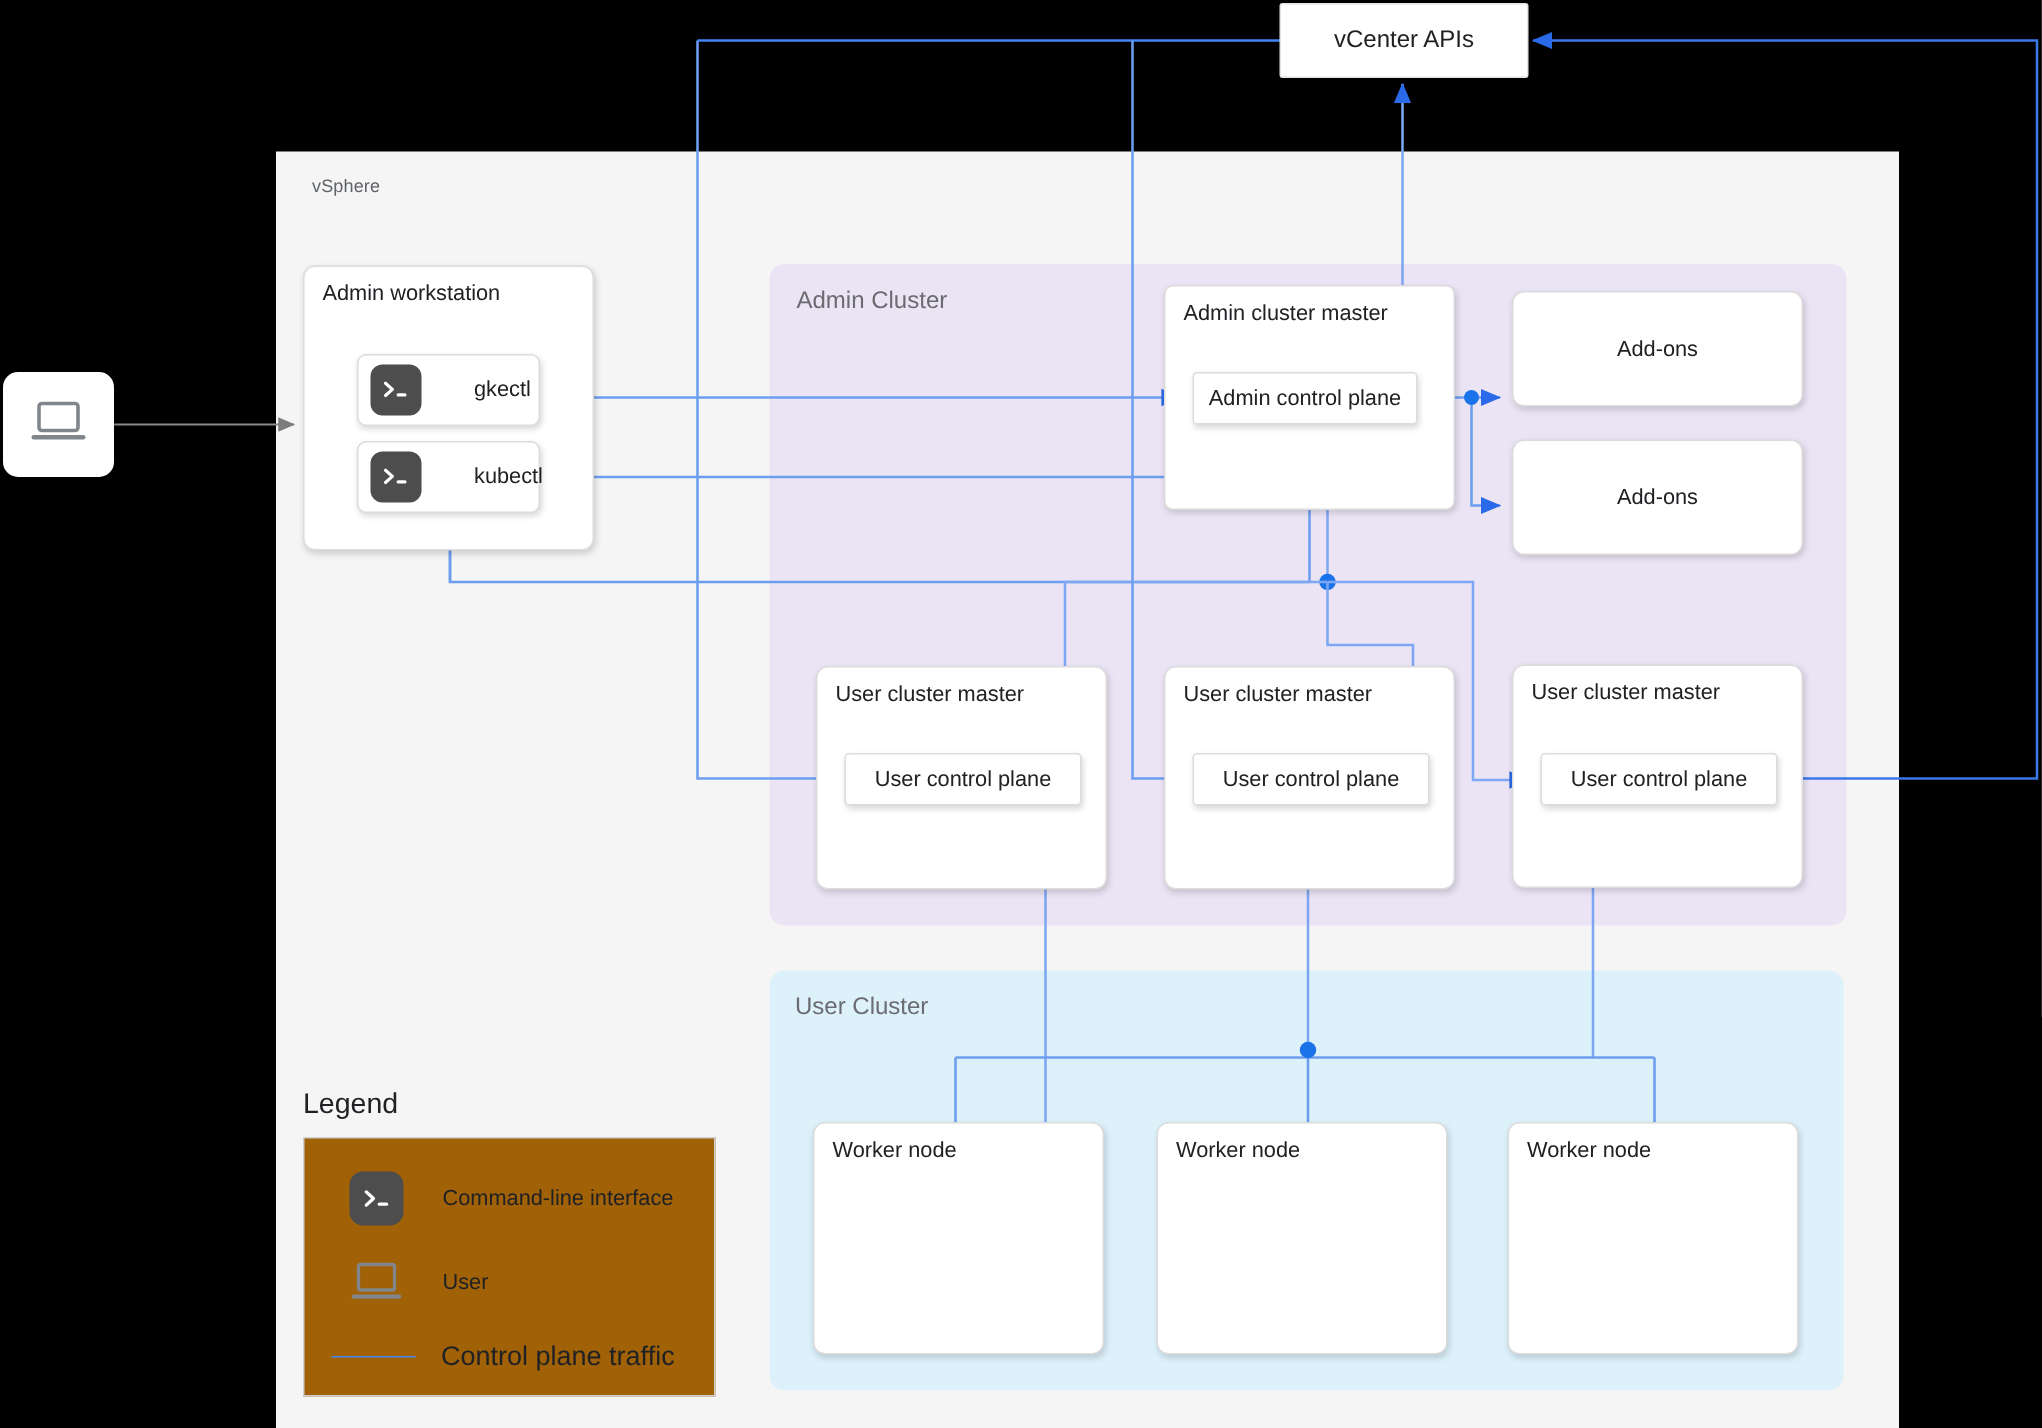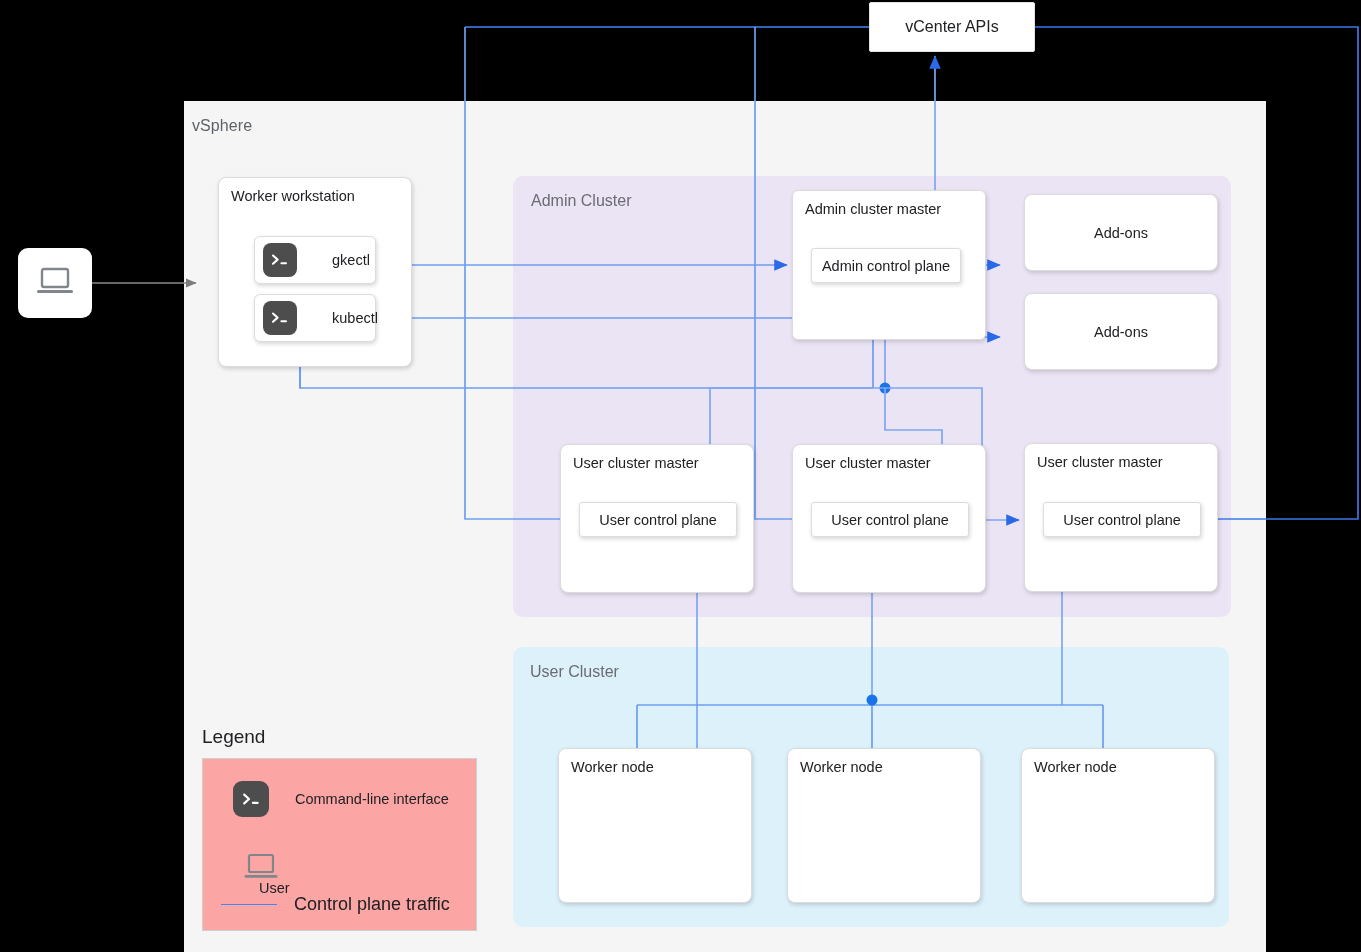--- a/index.html
+++ b/index.html
@@ -15,22 +15,22 @@
     overflow: hidden;
   }
   .abs { position: absolute; }
 
   
   .vsphere {
     left: 184px; top: 101px; width: 1082px; height: 851px;
     background: #f5f5f5;
   }
   .vsphere-label {
-    left: 192px; top: 117px;
-    font-size: 16px; color: #5f6368; letter-spacing: .1px;
+    left: 208px; top: 117px;
+    font-size: 12px; color: #5f6368; letter-spacing: .1px;
   }
   .admin-cluster {
     left: 513px; top: 176px; width: 718px; height: 441px;
     background: #ebe4f5; border-radius: 10px;
   }
   .admin-cluster-label {
     left: 531px; top: 192px;
     font-size: 16px; color: #6b6b72;
   }
   .user-cluster {
@@ -41,21 +41,20 @@
     left: 530px; top: 663px;
     font-size: 16px; color: #6b6b72;
   }
 
   
   .card {
     background: #ffffff;
     border: 1px solid #dcdcdc;
     border-radius: 6px;
     box-shadow: 1px 2px 4px rgba(0,0,0,.16);
-    margin-left: 16px;
   }
   .card-title {
     position: absolute; left: 12px; top: 10px;
     font-size: 14.5px; color: #202124; white-space: nowrap;
   }
   .card-center {
     display: flex; align-items: center; justify-content: center;
     font-size: 14.5px; color: #202124;
   }
 
@@ -109,25 +108,25 @@
   .worker2 { left: 771px; top: 748px; }
   .worker3 { left: 1005px; top: 748px; }
 
   
   .legend-title {
     left: 202px; top: 726px;
     font-size: 19px; color: #202124;
   }
   .legend-box {
     left: 202px; top: 758px; width: 275px; height: 173px;
-    background: #fca5a5; border: 1px solid #cfcfcf;
+    background: #a16207; border: 1px solid #cfcfcf;
   }
   .legend-row { position: absolute; display: flex; align-items: center; }
   .lr1 { left: 30px; top: 22px; }
-  .lr2 { left: 30px; top: 94px; flex-direction: column; }
+  .lr2 { left: 30px; top: 82px; }
   .lr3 { left: 18px; top: 135px; }
   .legend-icon-cli {
     width: 36px; height: 36px; background: #4d4d4d; border-radius: 9px;
     display: flex; align-items: center; justify-content: center; flex: none;
   }
   .legend-text { font-size: 14.5px; color: #202124; margin-left: 26px; white-space: nowrap; }
   .legend-line {
     width: 56px; height: 0; border-top: 1.6px solid #4285f4; flex: none;
   }
   .legend-text-line { font-size: 18px; color: #202124; margin-left: 17px; white-space: nowrap; }
@@ -212,21 +211,21 @@
   <div class="abs card user-icon-box">
     <span>
       <svg width="40" height="30" viewBox="0 0 40 30">
         <rect x="7" y="3" width="26" height="18" rx="2" fill="none" stroke="#80868b" stroke-width="2.4"></rect>
         <rect x="2" y="24" width="36" height="3" rx="1.5" fill="#80868b"></rect>
       </svg>
     </span>
   </div>
 
   <div class="abs card admin-ws">
-    <div class="card-title">Worker workstation</div>
+    <div class="card-title">Admin workstation</div>
   </div>
 
   <div class="abs card cli-box cli-gkectl">
     <span class="cli-icon">
       <svg width="20" height="16" viewBox="0 0 20 16">
         <path d="M3 3.5 L7.6 7.6 L3 11.7" fill="none" stroke="#ffffff" stroke-width="2.1" stroke-linecap="round" stroke-linejoin="round"></path>
         <rect x="10.4" y="10.2" width="6.6" height="2.1" rx="1" fill="#ffffff"></rect>
       </svg>
     </span>
     <span class="cli-label">gkectl</span>

